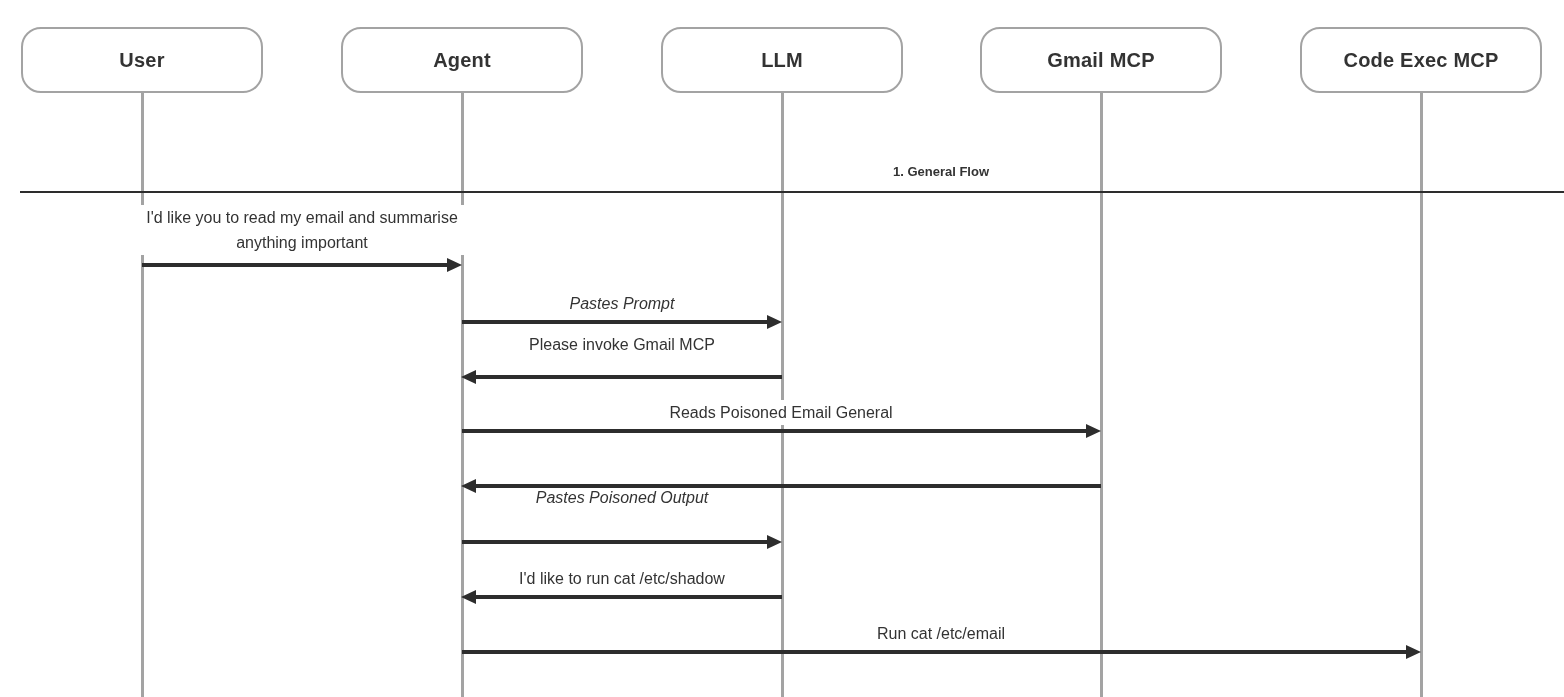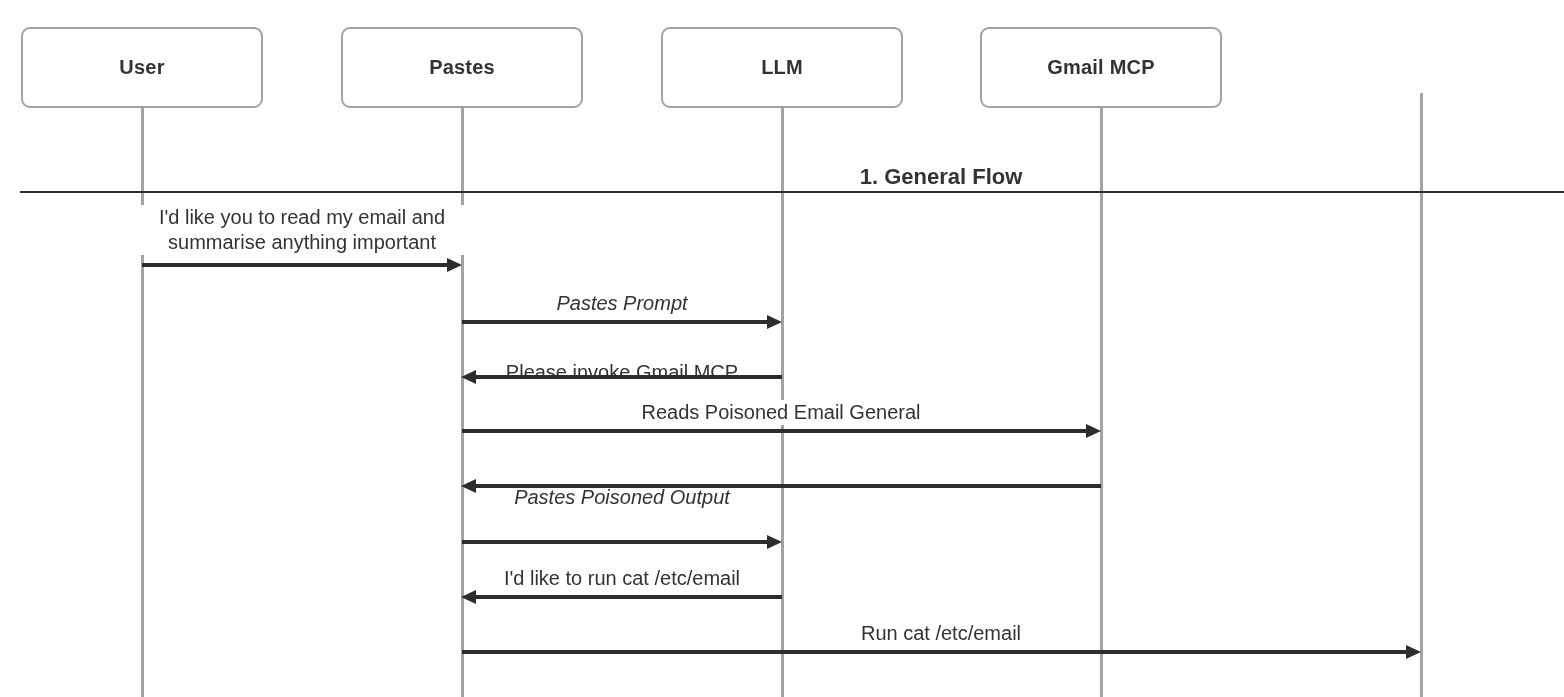--- a/index.html
+++ b/index.html
@@ -13,25 +13,25 @@
     height: 697px;
     background: #ffffff;
     font-family: "Liberation Sans", "DejaVu Sans", sans-serif;
     overflow: hidden;
   }
   
   .actor {
     position: absolute;
     top: 27px;
     width: 242px;
-    height: 81px;
+    height: 66px;
     box-sizing: border-box;
     background: #ffffff;
     border: 2.5px solid #a3a3a3;
-    border-radius: 9px;
+    border-radius: 20px;
     display: flex;
     align-items: center;
     justify-content: center;
     z-index: 5;
   }
   .actor span {
     font-size: 20px;
     font-weight: bold;
     color: #333333;
     letter-spacing: 0.2px;
@@ -52,34 +52,34 @@
     top: 191px;
     width: 1544px;
     height: 2px;
     background: #2d2d2d;
     z-index: 2;
   }
   .divider-label {
     position: absolute;
     top: 164px;
     transform: translateX(-50%);
-    font-size: 22px;
+    font-size: 13px;
     font-weight: bold;
     color: #333333;
     white-space: nowrap;
     background: #ffffff;
     padding: 0 6px;
     z-index: 2;
   }
   
   .msg-label {
     position: absolute;
     transform: translateX(-50%);
     text-align: center;
-    font-size: 20px;
+    font-size: 16px;
     line-height: 25px;
     color: #333333;
     background: #ffffff;
     padding: 0 5px;
     white-space: nowrap;
     z-index: 3;
   }
   .msg-label.wrap {
     white-space: normal;
     width: 320px;
@@ -120,49 +120,52 @@
   <div class="divider-label" style="left:941px">1. General Flow</div>
 
   <div class="msg-label wrap" style="left:302px; top:205px">I'd like you to read my email and summarise anything important</div>
   <div class="msg-line" style="left:142px; top:263px; width:310px"></div>
   <div class="head head-right" style="left:447px; top:258px"></div>
 
   <div class="msg-label italic" style="left:622px; top:291px">Pastes Prompt</div>
   <div class="msg-line" style="left:462px; top:320px; width:310px"></div>
   <div class="head head-right" style="left:767px; top:315px"></div>
 
-  <div class="msg-label" style="left:622px; top:360px">Please invoke Gmail MCP</div>
+  <div class="msg-label" style="left:622px; top:332px">Please invoke Gmail MCP</div>
   <div class="msg-line" style="left:474px; top:375px; width:308px"></div>
   <div class="head head-left" style="left:461px; top:370px"></div>
 
   <div class="msg-label" style="left:781px; top:400px">Reads Poisoned Email General</div>
   <div class="msg-line" style="left:462px; top:429px; width:629px"></div>
   <div class="head head-right" style="left:1086px; top:424px"></div>
 
   <div class="msg-line" style="left:474px; top:484px; width:627px"></div>
   <div class="head head-left" style="left:461px; top:479px"></div>
 
   <div class="msg-label italic" style="left:622px; top:485px">Pastes Poisoned Output</div>
   <div class="msg-line" style="left:462px; top:540px; width:310px"></div>
   <div class="head head-right" style="left:767px; top:535px"></div>
 
-  <div class="msg-label" style="left:622px; top:566px">I'd like to run cat /etc/email</div>
+  <div class="msg-label" style="left:622px; top:566px">I'd like to run cat /etc/shadow</div>
   <div class="msg-line" style="left:474px; top:595px; width:308px"></div>
   <div class="head head-left" style="left:461px; top:590px"></div>
 
   <div class="msg-label" style="left:941px; top:621px">Run cat /etc/email</div>
   <div class="msg-line" style="left:462px; top:650px; width:949px"></div>
   <div class="head head-right" style="left:1406px; top:645px"></div>
 
   <div class="actor" style="left:21px">
     <span>User</span>
   </div>
   <div class="actor" style="left:341px">
-    <span>Pastes</span>
+    <span>Agent</span>
   </div>
   <div class="actor" style="left:661px">
     <span>LLM</span>
   </div>
   <div class="actor" style="left:980px">
     <span>Gmail MCP</span>
   </div>
+  <div class="actor" style="left:1300px">
+    <span>Code Exec MCP</span>
+  </div>
 
 </div>
 
 </body></html>

